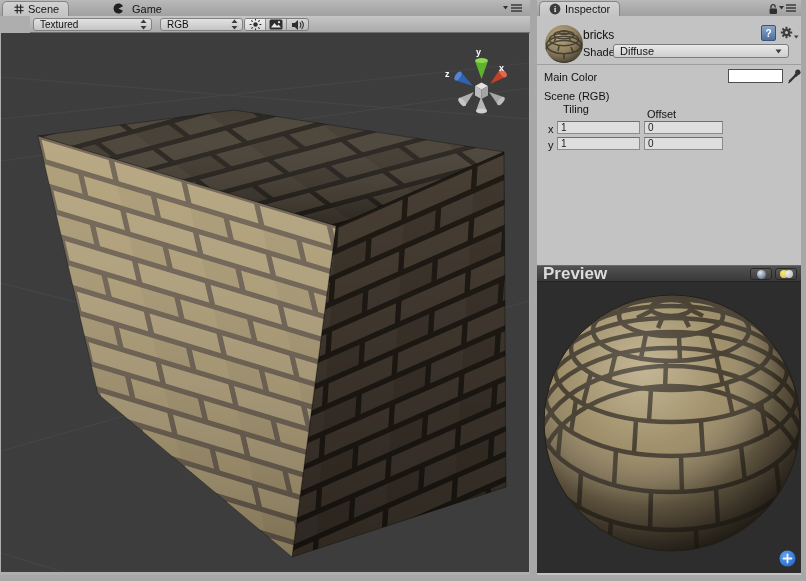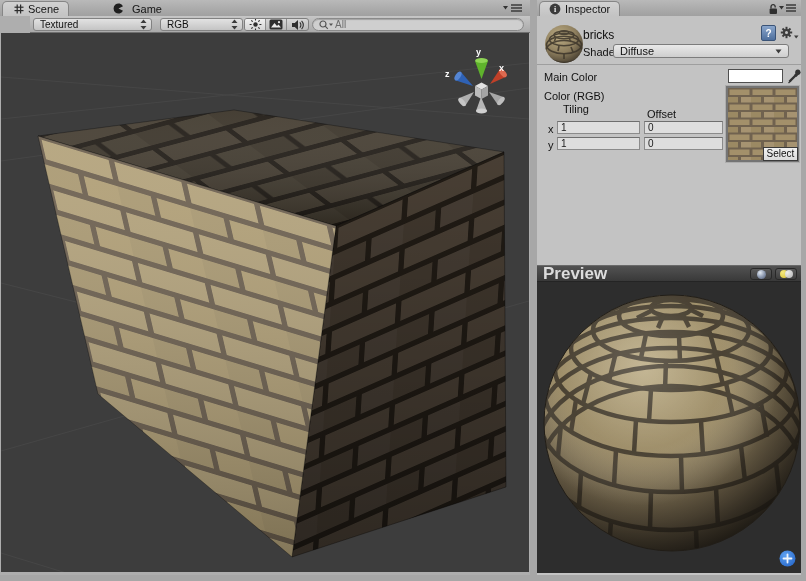--- a/index.html
+++ b/index.html
@@ -168,28 +168,20 @@
             <circle cx="10" cy="3.2" r="1.1" fill="#e8e8e8"></circle>
           </svg>
         </div>
         <div class="tbtn">
           <svg width="14" height="12">
             <polygon points="1,4 3.8,4 7,1 7,11 3.8,8 1,8" fill="#2e2e2e"></polygon>
             <path d="M8.8,3.4 a3.6,3.6 0 0 1 0,5.2" fill="none" stroke="#2e2e2e" stroke-width="1.1"></path>
             <path d="M10.6,1.8 a6,6 0 0 1 0,8.4" fill="none" stroke="#2e2e2e" stroke-width="1.1"></path>
           </svg>
         </div>
-      </div>
-      <div class="search">
-        <svg width="14" height="10">
-          <circle cx="4" cy="4" r="3" fill="none" stroke="#555" stroke-width="1.2"></circle>
-          <line x1="6.2" y1="6.2" x2="8.8" y2="8.8" stroke="#555" stroke-width="1.2"></line>
-          <polygon points="10,3.5 14,3.5 12,6" fill="#555"></polygon>
-        </svg>
-        <input placeholder="All" style="">
       </div>
     </div>
 
     <div class="viewport">
       <svg width="528" height="539" viewBox="0 0 528 539">
         <defs>
           <pattern id="patL" patternUnits="userSpaceOnUse" width="76" height="52" patternTransform="matrix(0.957,0.289,0.226,0.973,37,103)">
             <rect width="76" height="52" fill="#6a5d4c"></rect>
             <rect x="3" y="3" width="70" height="20" fill="#b2a179"></rect>
             <rect x="0" y="29" width="35" height="20" fill="#a99870"></rect>
@@ -356,38 +348,22 @@
       <div class="abs hsep" style="left:0;right:0;top:48px;"></div>
 
       <span class="abs lab" style="left:7px;top:55px;">Main Color</span>
       <div class="abs swatch" style="left:191px;top:53px;width:55px;height:14px;"></div>
       <svg class="abs" style="left:250px;top:51px;" width="14" height="17">
         <line x1="2.5" y1="14.5" x2="9.5" y2="7.5" stroke="#333" stroke-width="2.4"></line>
         <line x1="1.5" y1="16" x2="4" y2="13.5" stroke="#333" stroke-width="1.2"></line>
         <circle cx="10.8" cy="5.2" r="2.6" fill="#333"></circle>
         <line x1="8.2" y1="9" x2="12.5" y2="4.5" stroke="#333" stroke-width="3"></line>
       </svg>
-      <span class="abs lab" style="left:7px;top:74px;">Color (RGB)</span>
-
-      <div class="abs texframe" style="left:189px;top:70px;width:73px;height:76px;">
-        <svg width="69" height="72">
-          <defs>
-            <pattern id="patThumb" patternUnits="userSpaceOnUse" width="23" height="15">
-              <rect width="23" height="15" fill="#70624f"></rect>
-              <rect x="1.5" y="1.5" width="20" height="5.5" fill="#a3906a"></rect>
-              <rect x="0" y="9" width="10" height="5.5" fill="#9b8963"></rect>
-              <rect x="13" y="9" width="10" height="5.5" fill="#a69371"></rect>
-            </pattern>
-          </defs>
-          <rect width="69" height="72" fill="url(#patThumb)"></rect>
-        </svg>
-        <div class="selbtn abs" style="right:-1px;bottom:-1px;width:35px;height:14px;">
-          <span>Select</span>
-        </div>
-      </div>
+      <span class="abs lab" style="left:7px;top:74px;">Scene (RGB)</span>
+
 
       <span class="abs lab" style="left:26px;top:87px;">Tiling</span>
       <span class="abs lab" style="left:110px;top:92px;">Offset</span>
 
       <span class="abs lab" style="left:11px;top:107px;">x</span>
       <input class="abs field" style="left: 20px; top: 105px; width: 83px;" value="1">
       <input class="abs field" style="left: 107px; top: 105px; width: 79px;" value="0">
 
       <span class="abs lab" style="left:11px;top:123px;">y</span>
       <input class="abs field" style="left: 20px; top: 121px; width: 83px;" value="1">

